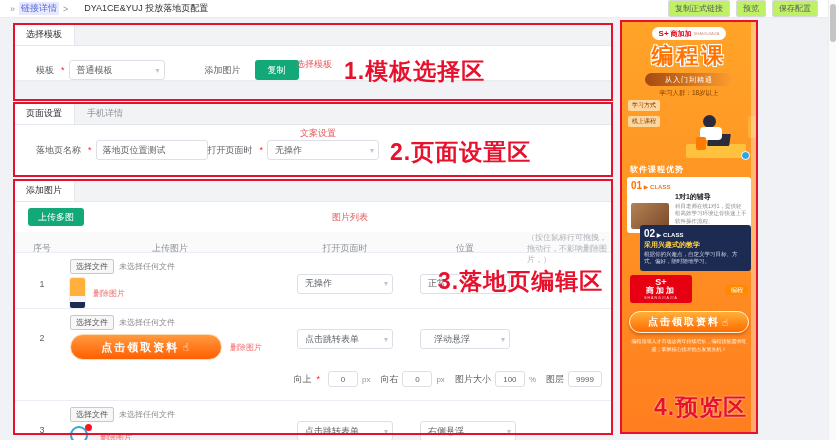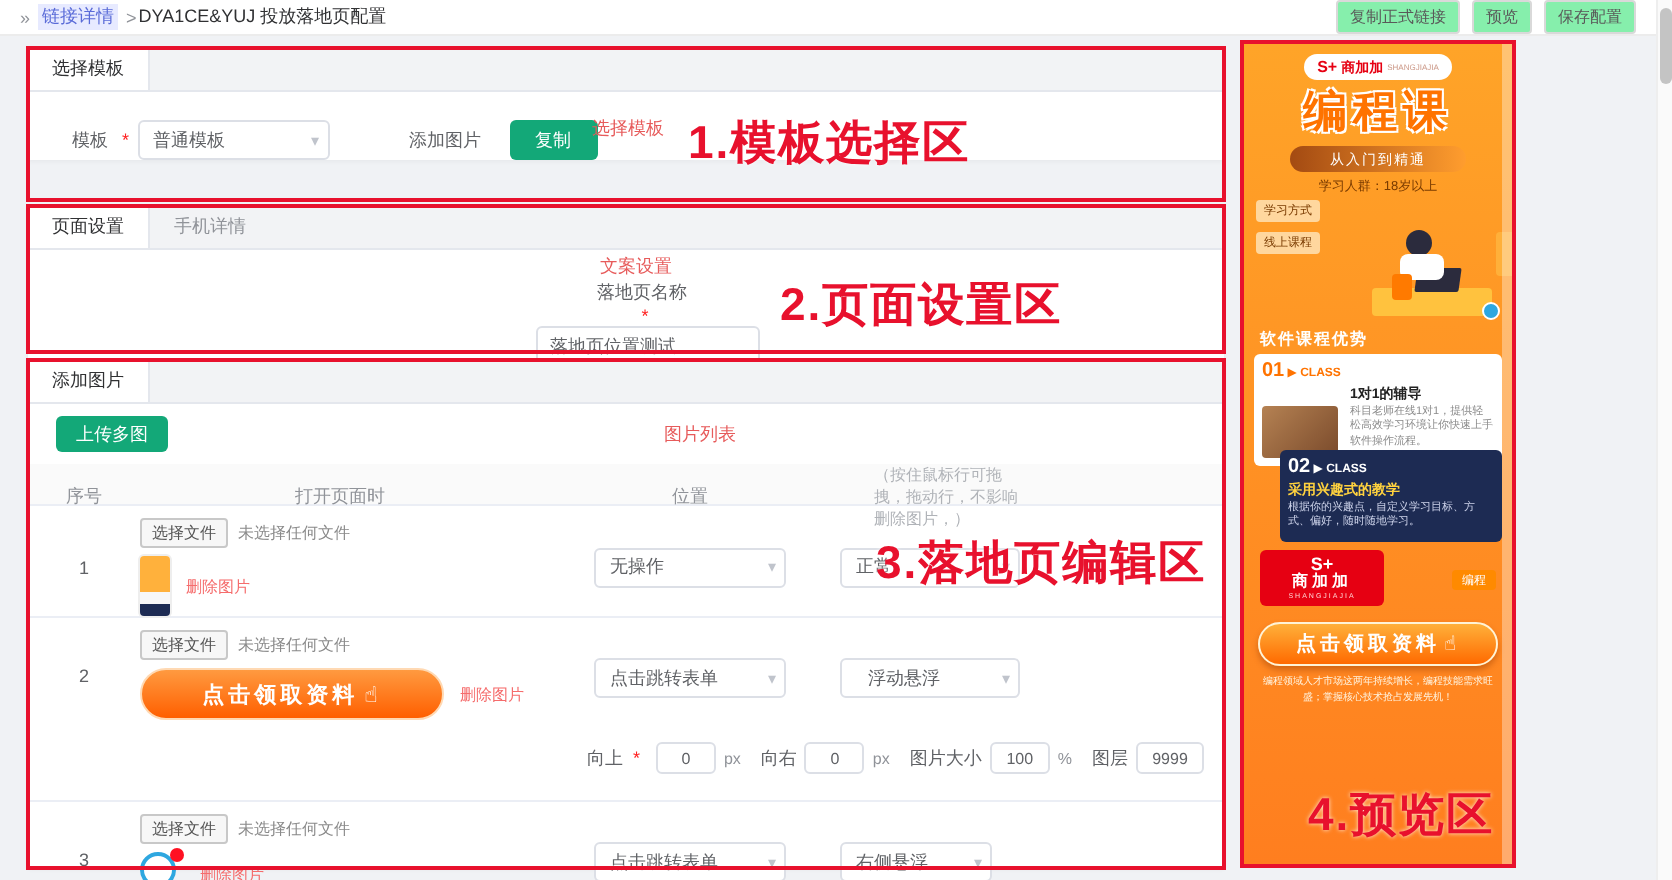--- a/index.html
+++ b/index.html
@@ -7,23 +7,23 @@
   body {
     position:relative;
     font-family:"Liberation Sans","DejaVu Sans",sans-serif;
     background:#f0f2f5;
     overflow:hidden;
     color:#303133;
   }
   
   .topbar{position:absolute;left:0;top:0;width:828px;height:18px;background:#fff;border-bottom:1px solid #ececec;display:flex;align-items:center;padding:0 10px;font-size:9px;color:#909399;}
   .crumb-link{color:#5a6bd8;background:#e7eaff;padding:0 2px;margin:0 4px;}
-  .crumb-cur{color:#303133;margin-left:1px;}
+  .crumb-cur{color:#303133;margin-left:16px;}
   .topbar-btns{margin-left:auto;display:flex;gap:6px;}
-  .tbtn{font-size:8px;color:#595959;background:#86efac;border:1px solid #d9d9d9;border-radius:2px;padding:2px 6px;white-space:nowrap;cursor:pointer;}
+  .tbtn{font-size:8px;color:#595959;background:#bef264;border:1px solid #d9d9d9;border-radius:2px;padding:2px 6px;white-space:nowrap;cursor:pointer;}
   
   .pg-scroll{position:absolute;right:0;top:0;width:8px;height:440px;background:#fafafa;border-left:1px solid #eee;}
   .pg-thumb{position:absolute;left:1px;top:4px;width:6px;height:38px;background:#c4c4c4;border-radius:3px;}
   
   .rframe{position:absolute;border:2px solid #e8112d;pointer-events:none;z-index:30;}
   .rnote{position:absolute;z-index:40;color:#e8112d;font-weight:800;font-size:23px;letter-spacing:1px;text-shadow:0 0 2px rgba(255,255,255,.85);pointer-events:none;white-space:nowrap;}
   
   .card{position:absolute;background:#fff;box-shadow:0 1px 2px rgba(0,0,0,.04);}
   .tabstrip{height:22px;background:#f2f3f5;border-bottom:1px solid #e4e7ed;display:flex;font-size:9px;color:#909399;}
   .tab{padding:0 12px;display:flex;align-items:center;cursor:pointer;}
@@ -136,21 +136,21 @@
     <button class="gbtn" style="margin-left:8px;">复制</button>
   </div>
 </div>
 
 <div class="card" style="left:14px;top:103px;width:598px;height:94px;">
   <div class="tabstrip">
     <div class="tab active">页面设置</div>
     <div class="tab">手机详情</div>
   </div>
   <span class="redcap" style="left:286px;top:24px;">文案设置</span>
-  <div class="form-row" style="padding-top:15px;flex-direction:column;">
+  <div class="form-row" style="padding-top:15px;">
     <span class="lbl">落地页名称</span>
     <span class="req">*</span>
     <input class="inp" style="width: 112px;" value="落地页位置测试">
     <span class="lbl" style="">打开页面时</span>
     <span class="req">*</span>
     <div class="sel" style="width:112px;">
       <span>无操作</span>
       <span class="arr">▾</span>
     </div>
   </div>
@@ -160,20 +160,21 @@
   <div class="tabstrip">
     <div class="tab active">添加图片</div>
   </div>
   <div class="toolbar">
     <button class="gbtn" style="height:18px;padding:0 10px;">上传多图</button>
     <span class="caption">图片列表</span>
   </div>
 
   <div class="tgrid thead">
     <div>序号</div>
+    <div>上传图片</div>
     <div>打开页面时</div>
     <div>位置</div>
     <div class="note-cell">（按住鼠标行可拖拽，拖动行，不影响删除图片，）</div>
   </div>
 
   <div class="tgrid trow" style="height:56px;">
     <div class="idx">1</div>
     <div class="upcell">
       <div class="filerow">
         <button class="filebtn">选择文件</button>
@@ -256,21 +257,21 @@
         <span class="dellink">删除图片</span>
       </div>
     </div>
     <div class="selcell" style="padding-top:14px;">
       <div class="sel" style="width:96px;">
         <span>点击跳转表单</span>
         <span class="arr">▾</span>
       </div>
     </div>
     <div class="selcell" style="grid-column:4/6;justify-content:flex-start;padding-top:14px;">
-      <div class="sel" style="width:76px;">
+      <div class="sel" style="width:96px;">
         <span>右侧悬浮</span>
         <span class="arr">▾</span>
       </div>
     </div>
 
   </div>
 </div>
 
 <div class="preview">
   <div class="pv-logochip">

